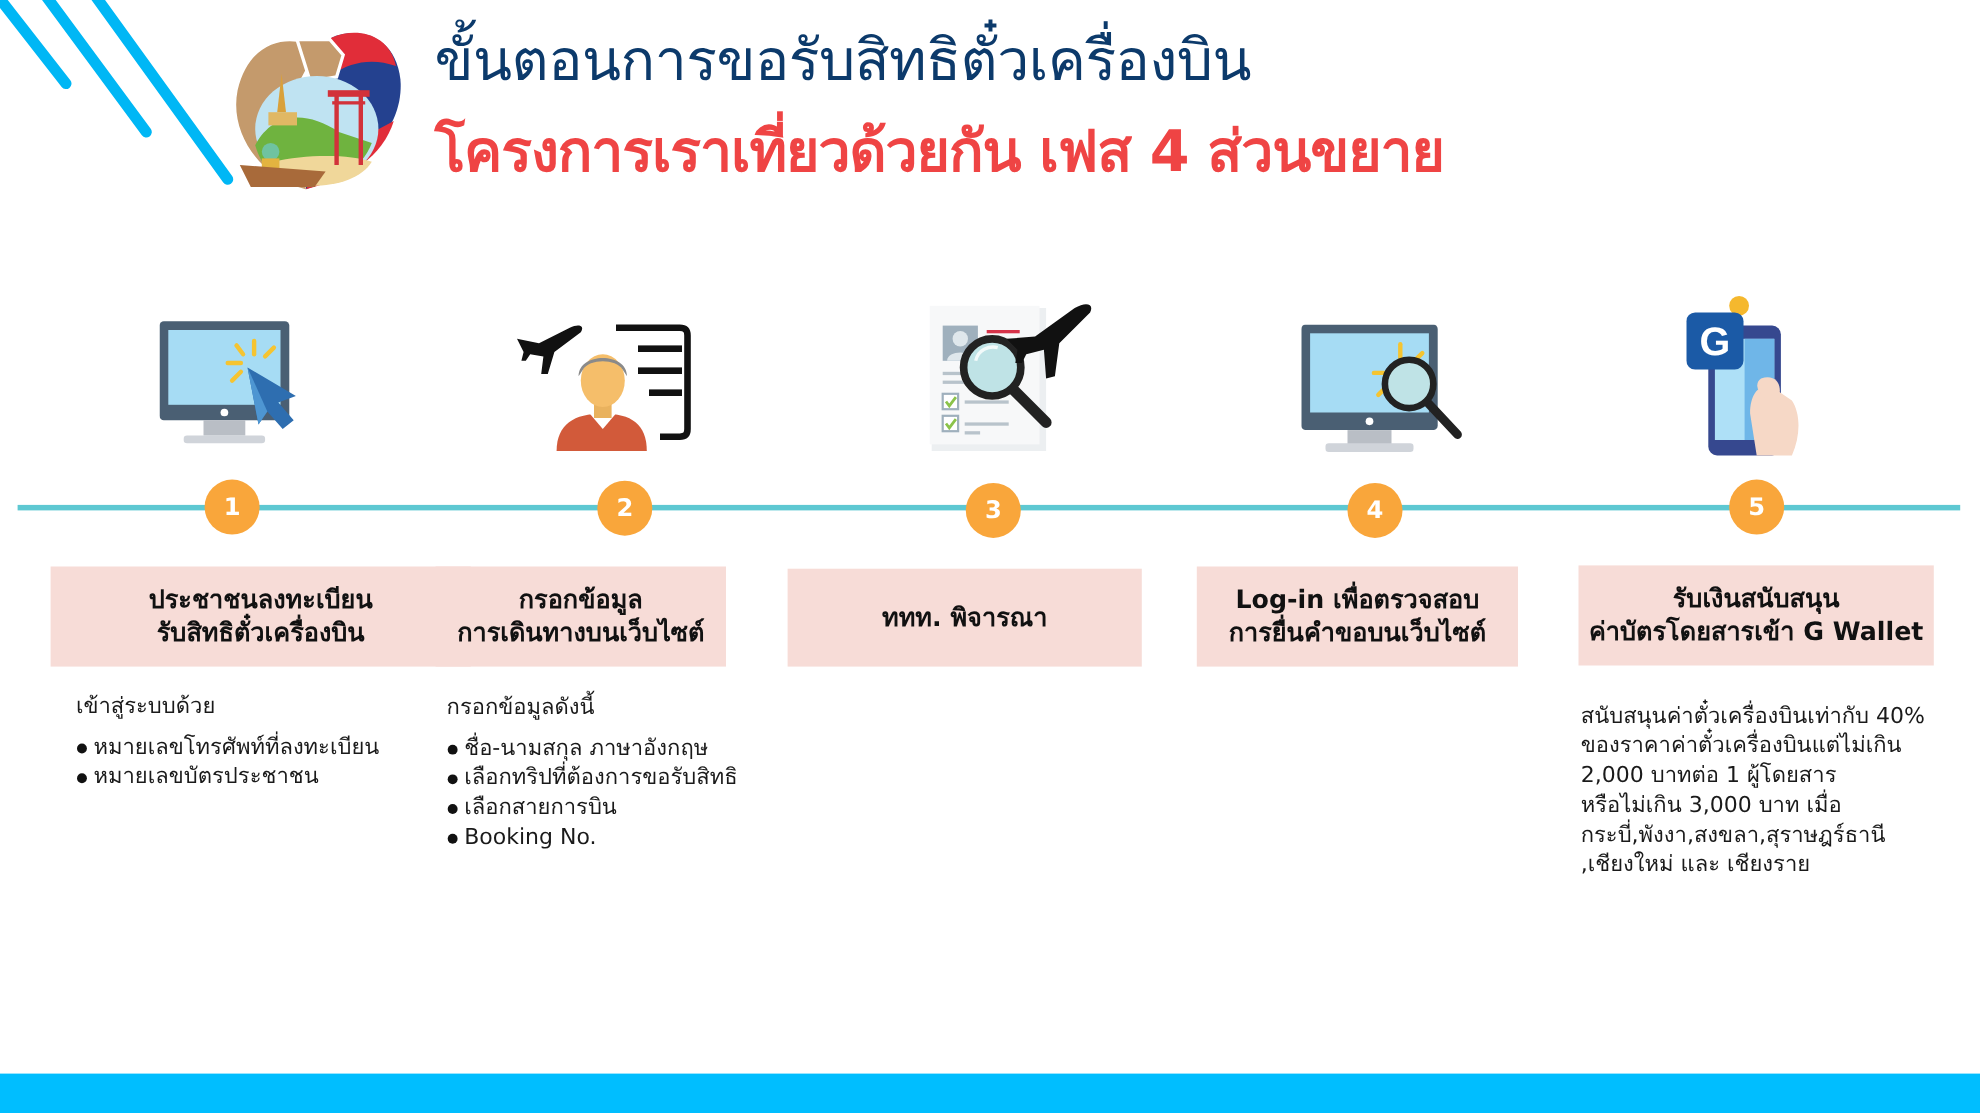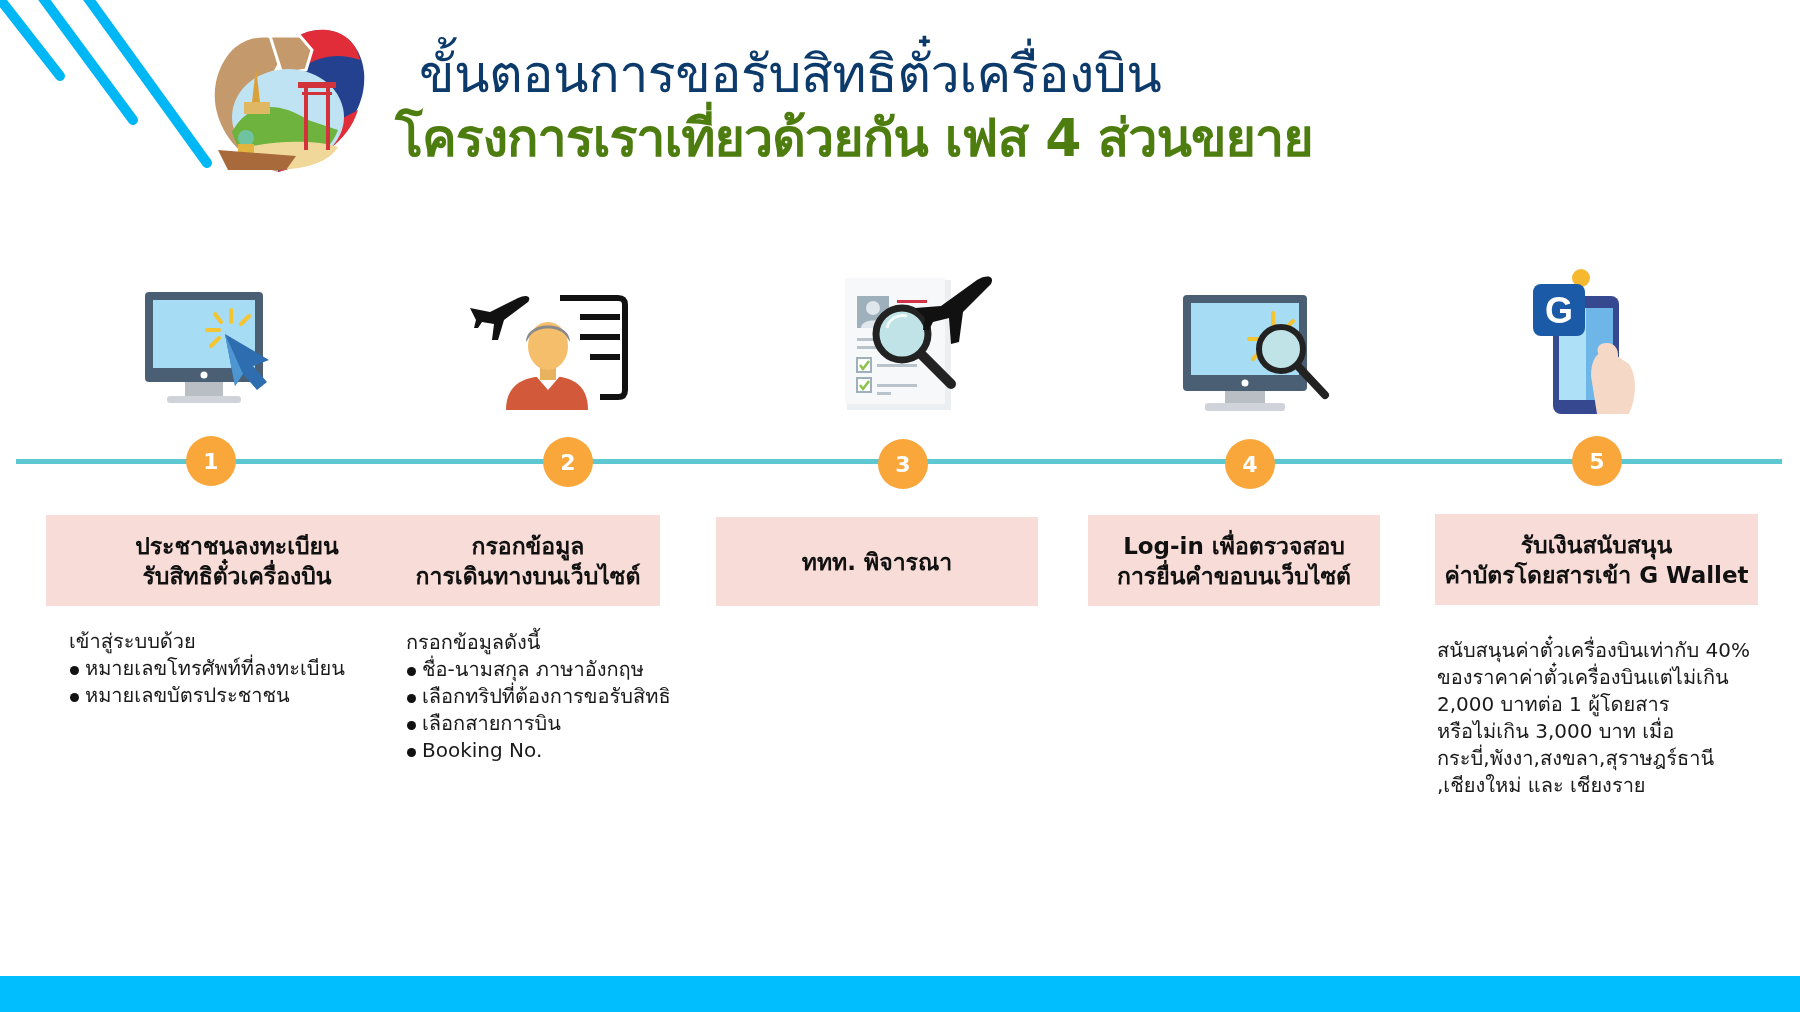--- a/index.html
+++ b/index.html
@@ -8,34 +8,34 @@
 
     .abs { position: absolute; }
 
     
     .stripes { left: 0; top: 0; width: 230px; height: 180px; }
 
     
     .logo { left: 208px; top: 22px; width: 160px; height: 152px; }
 
     
-    .title-1 { left: 395px; top: 40px; font-size: 52px; line-height: 68px; color: #0c3a6b; font-weight: 400; white-space: nowrap; letter-spacing: -0.5px; margin-left: 24px; }
-    .title-2 { left: 395px; top: 104px; font-size: 52px; line-height: 68px; color: #4d7c0f; font-weight: 700; white-space: nowrap; letter-spacing: -1px; }
+    .title-1 { left: 395px; top: 22px; font-size: 52px; line-height: 68px; color: #0c3a6b; font-weight: 400; white-space: nowrap; letter-spacing: -0.5px; }
+    .title-2 { left: 395px; top: 104px; font-size: 52px; line-height: 68px; color: #ef4444; font-weight: 700; white-space: nowrap; letter-spacing: -1px; }
 
     
     .timeline-line { left: 16px; top: 459px; width: 1766px; height: 5px; background: #5ec8d2; }
     .step-circle { width: 50px; height: 50px; border-radius: 50%; background: #f9a63b; color: #fff; font-weight: 700; font-size: 22px; display: flex; align-items: center; justify-content: center; }
 
     
     .step-box { top: 515px; height: 91px; background: #f7dcd7; display: flex; align-items: center; justify-content: center; text-align: center; font-weight: 700; font-size: 23px; line-height: 30px; color: #111; padding: 0 8px; }
     .step-box .box-line { display: block; white-space: nowrap; }
 
     
     .details { font-size: 20px; line-height: 27px; color: #1a1a1a; }
-    .details .intro { white-space: nowrap; }
+    .details .intro { margin-bottom: 10px; white-space: nowrap; }
     .details ul { list-style: none; }
     .details li { white-space: nowrap; position: relative; padding-left: 16px; }
     .details li::before { content: ""; position: absolute; left: 1px; top: 11px; width: 9px; height: 9px; border-radius: 50%; background: #111; }
     .details .para-line { white-space: nowrap; display: block; }
 
     .icon { position: absolute; }
 
     
     .bottom-bar { left: 0; top: 976px; width: 1800px; height: 36px; background: #00beff; }
   </style>

